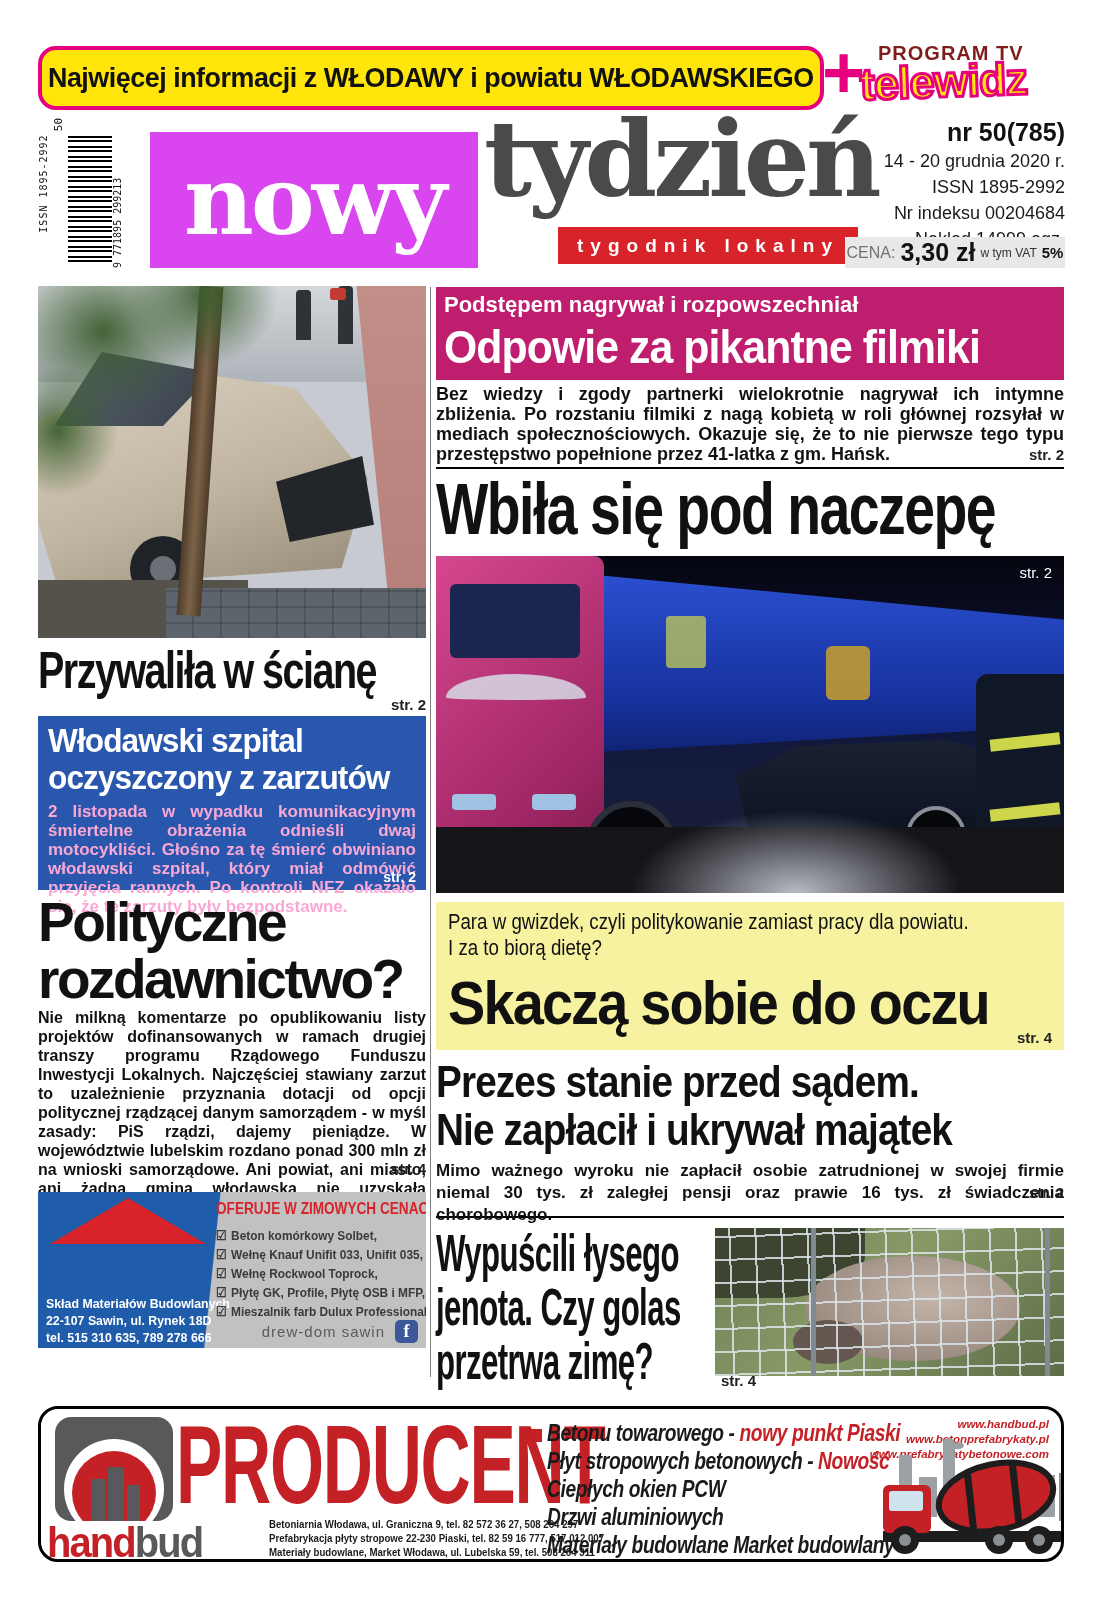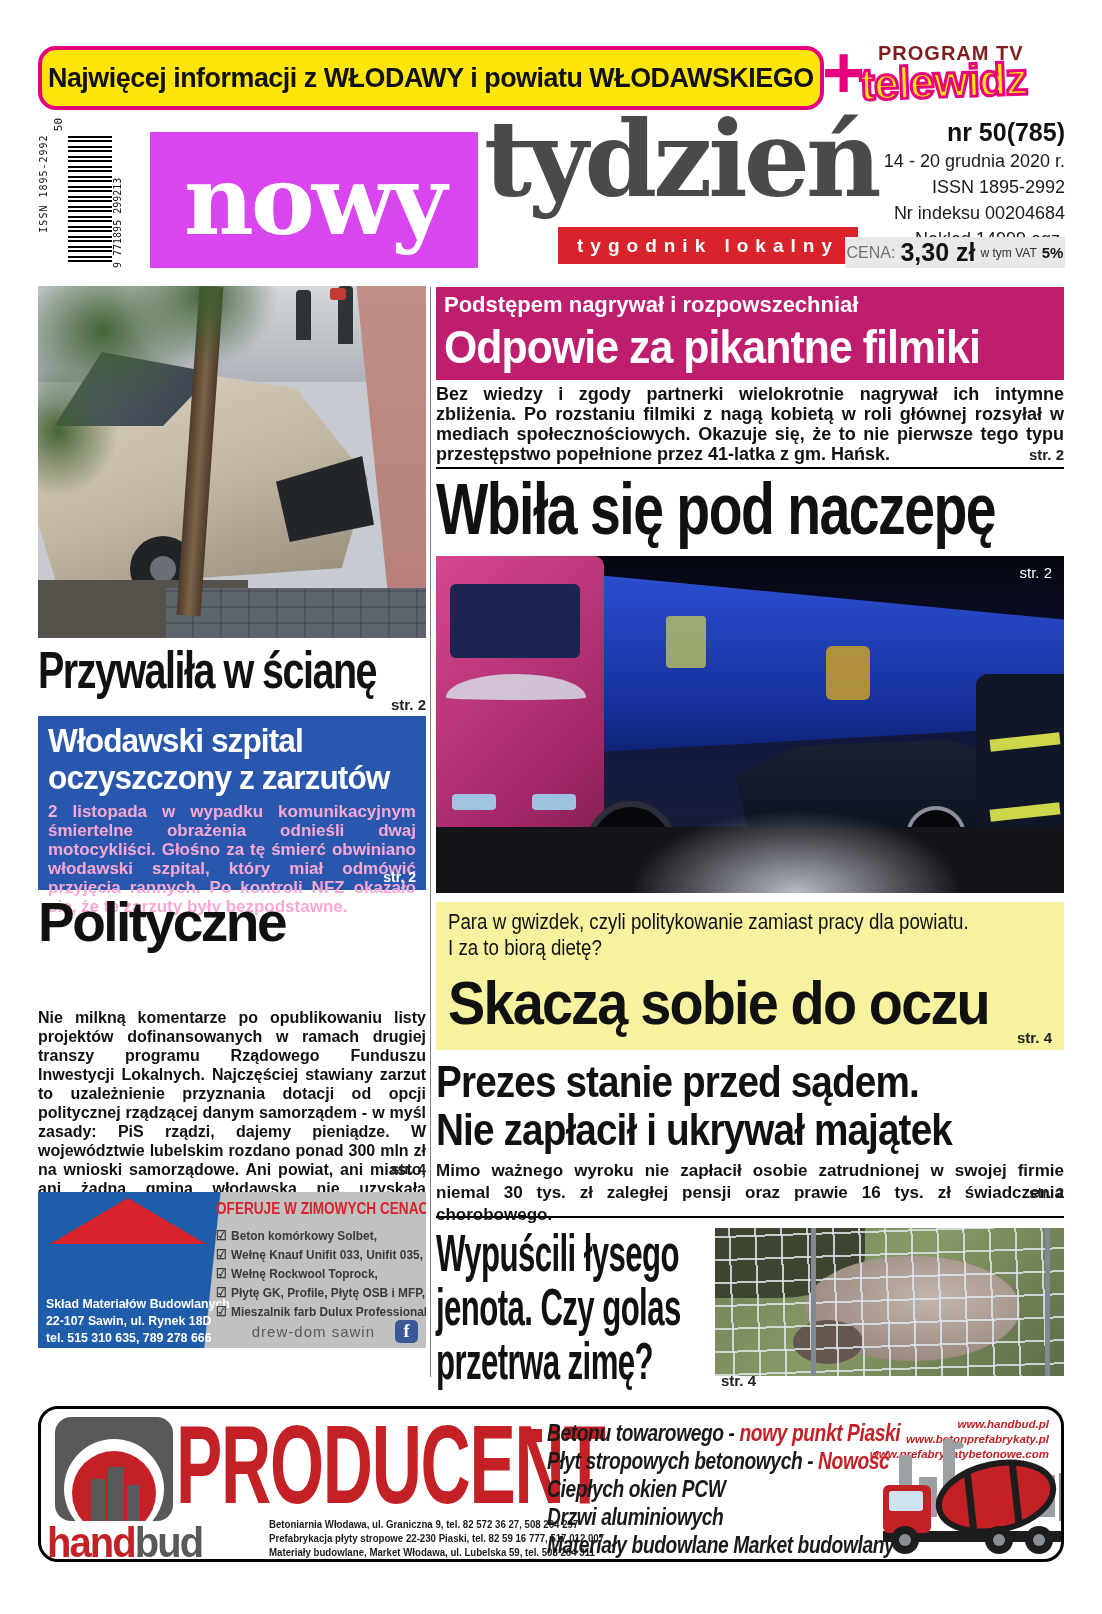--- a/index.html
+++ b/index.html
@@ -84,21 +84,21 @@
   .drewdom{left:38px;top:1192px;width:388px;height:156px;background:linear-gradient(96deg,#1f5dab 0 45%,#c2c1c1 45.3% 100%);overflow:hidden;}
   .dd-roof{position:absolute;left:12px;top:6px;width:0;height:0;border-left:78px solid transparent;border-right:78px solid transparent;border-bottom:46px solid #d9232b;}
   .dd-house{position:absolute;left:32px;top:52px;width:116px;height:54px;background:#3aa12f;border:3px solid #101010;border-radius:5px;
       display:flex;flex-direction:column;align-items:center;justify-content:center;}
   .dd-house div{color:#fff;font-weight:bold;font-size:23px;line-height:23px;letter-spacing:1px;
       text-shadow:-1px -1px 0 #000,1px -1px 0 #000,-1px 1px 0 #000,1px 1px 0 #000;}
   .dd-addr{position:absolute;left:8px;color:#fff;font-weight:bold;font-size:13px;white-space:nowrap;transform:scaleX(0.95);transform-origin:0 0;}
   .dd-title{position:absolute;left:178px;top:8px;color:#d9232b;font-weight:bold;font-size:16px;white-space:nowrap;transform:scaleX(0.85);transform-origin:0 0;}
   .dd-item{position:absolute;left:178px;color:#3a3a3a;font-weight:bold;font-size:13.5px;white-space:nowrap;transform:scaleX(0.88);transform-origin:0 0;}
   .dd-item .chk{margin-right:5px;}
-  .dd-fb{position:absolute;right:8px;bottom:5px;display:flex;align-items:center;gap:20px;}
+  .dd-fb{position:absolute;right:8px;bottom:5px;display:flex;align-items:center;gap:10px;}
   .dd-fb .fbt{color:#5a5a5a;font-size:15px;letter-spacing:1px;}
   .fb-icon{width:23px;height:23px;background:#3b5998;border-radius:5px;color:#fff;font-weight:bold;
       font-family:"Liberation Serif",serif;font-size:18px;display:flex;align-items:center;justify-content:center;}
 
   
   .films-box{left:436px;top:287px;width:628px;height:93px;background:#bf1e6e;box-sizing:border-box;padding:5px 8px;}
   .films-kicker{color:#fff;font-weight:bold;font-size:22px;}
   .films-h{color:#fff;font-weight:bold;font-size:46px;letter-spacing:-1px;white-space:nowrap;transform:scaleX(0.93);transform-origin:0 0;margin-top:2px;}
   .films-body{left:436px;top:384px;width:628px;font-size:18px;font-weight:bold;line-height:20px;text-align:justify;}
   .films-page{left:436px;top:446px;width:628px;text-align:right;}
@@ -232,20 +232,21 @@
 
   <div class="abs hospital-box">
     <div class="hb-title">Włodawski szpital</div>
     <div class="hb-title">oczyszczony z zarzutów</div>
     <div class="hb-body">2 listopada w wypadku komunikacyjnym śmiertelne obrażenia odnieśli dwaj motocykliści. Głośno za tę śmierć obwiniano włodawski szpital, który miał odmówić przyjęcia rannych. Po kontroli NFZ okazało się, że te zarzuty były bezpodstawne.</div>
     <div class="hb-page">str. 2</div>
   </div>
 
   <div class="abs politics-h">
     <div>Polityczne</div>
+    <div>rozdawnictwo?</div>
   </div>
   <div class="abs politics-body">Nie milkną komentarze po opublikowaniu listy projektów dofinansowanych w ramach drugiej transzy programu Rządowego Funduszu Inwestycji Lokalnych. Najczęściej stawiany zarzut to uzależnienie przyznania dotacji od opcji politycznej rządzącej danym samorządem - w myśl zasady: PiS rządzi, dajemy pieniądze. W województwie lubelskim rozdano ponad 300 mln zł na wnioski samorządowe. Ani powiat, ani miasto, ani żadna gmina włodawska nie uzyskała wsparcia.</div>
   <div class="abs politics-page pg">str. 4</div>
 
   <div class="abs drewdom">
     <div class="dd-roof"></div>
     <div class="dd-addr" style="top:104px;">Skład Materiałów Budowlanych</div>
     <div class="dd-addr" style="top:121px;">22-107 Sawin, ul. Rynek 18D</div>
     <div class="dd-addr" style="top:138px;">tel. 515 310 635, 789 278 666</div>
     <div class="dd-title">OFERUJE W ZIMOWYCH CENACH</div>

